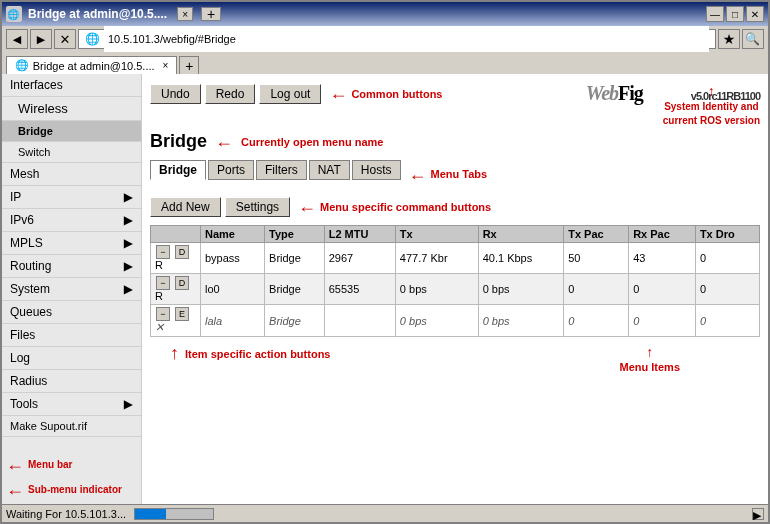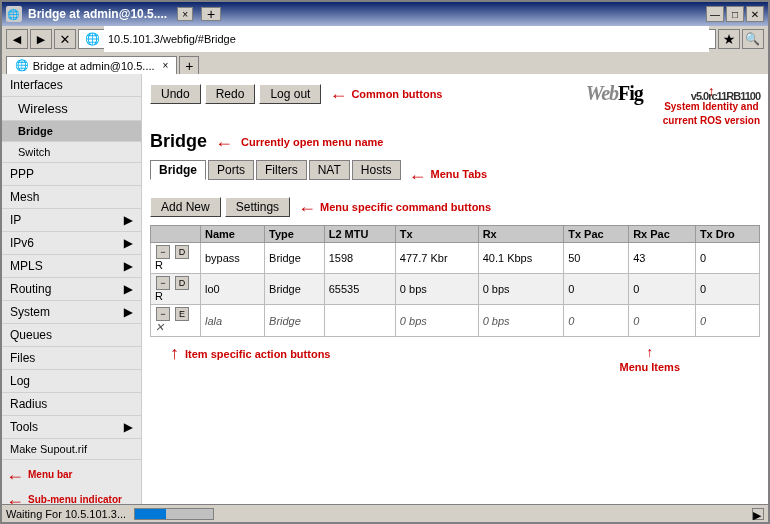--- a/index.html
+++ b/index.html
@@ -103,23 +103,20 @@
         <span>Interfaces</span>
       </div>
       <div class="sidebar-item" style="font-size:13px;padding-left:16px;">
         <span>Wireless</span>
       </div>
       <div class="sidebar-item active" style="font-size:11px;padding-left:16px;">
         <span>Bridge</span>
       </div>
       <div class="sidebar-item" style="font-size:11px;padding-left:16px;">
         <span>Switch</span>
-      </div>
-      <div class="sidebar-item">
-        <span>PPP</span>
       </div>
       <div class="sidebar-item">
         <span>Mesh</span>
       </div>
       <div class="sidebar-item">
         <span>IP</span>
         <span>▶</span>
       </div>
       <div class="sidebar-item">
         <span>IPv6</span>
@@ -232,21 +229,21 @@
         <tbody>
 
           <tr>
             <td>
               <button class="row-btn">−</button>
               <button class="row-btn">D</button>
               <span> R</span>
             </td>
             <td>bypass</td>
             <td>Bridge</td>
-            <td>1598</td>
+            <td>2967</td>
             <td>477.7 Kbr</td>
             <td>40.1 Kbps</td>
             <td>50</td>
             <td>43</td>
             <td>0</td>
           </tr>
 
           <tr>
             <td>
               <button class="row-btn">−</button>

